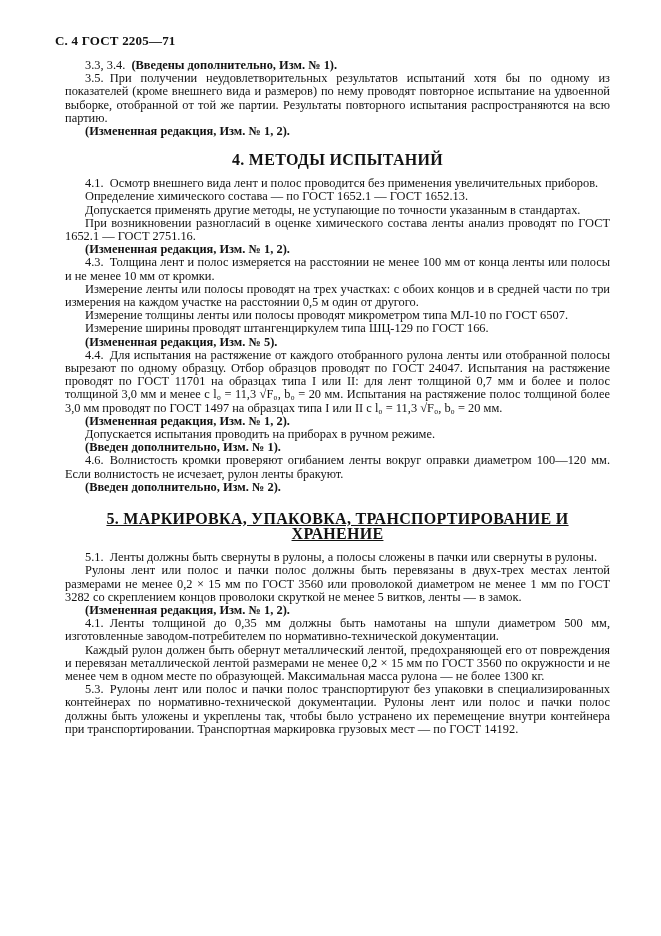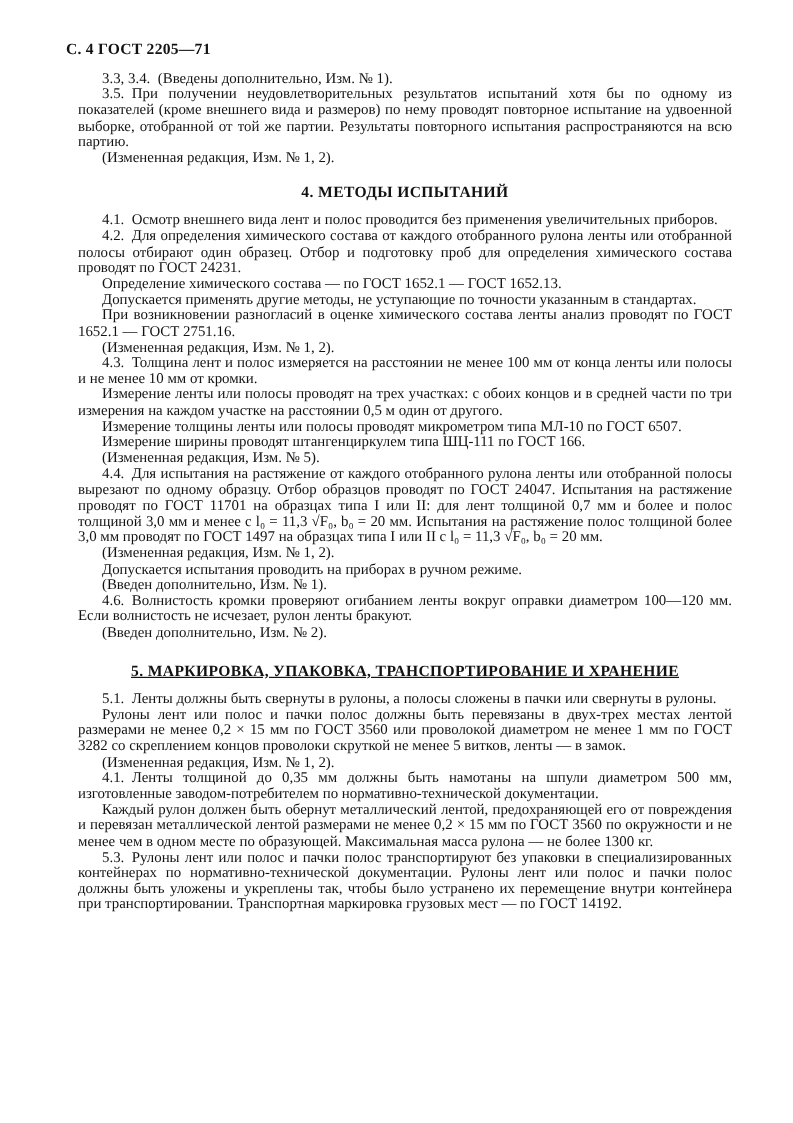--- a/index.html
+++ b/index.html
@@ -25,51 +25,50 @@
     margin-bottom: 11px;
     letter-spacing: 0.2px;
   }
   .content { width: 545px; }
   .para {
     font-size: 12.4px;
     line-height: 13.2px;
     text-align: justify;
     text-indent: 20px;
   }
-  .para .bold { font-weight: normal; }
+  .para .bold { font-weight: bold; }
   .sec-heading {
-    font-size: 13px;
+    font-size: 16px;
     font-weight: bold;
     text-align: center;
     line-height: 15px;
     letter-spacing: 0.3px;
     margin: 14px 0 10px 0;
   }
   .sec-heading.gap-lg { margin-top: 17px; text-decoration: underline; }
 </style>
 </head>
 <body>
 
 <div class="page">
   <div class="page-header">С. 4 ГОСТ 2205—71</div>
   <div class="content">
       <p class="para"><span>3.3, 3.4. </span><span class="bold">(Введены дополнительно, Изм. № 1).</span></p>
       <p class="para"><span>3.5. При получении неудовлетворительных результатов испытаний хотя бы по одному из показателей (кроме внешнего вида и размеров) по нему проводят повторное испытание на удвоенной выборке, отобранной от той же партии. Результаты повторного испытания распространяются на всю партию.</span></p>
       <p class="para"><span class="bold">(Измененная редакция, Изм. № 1, 2).</span></p>
       <h2 class="sec-heading">4.  МЕТОДЫ ИСПЫТАНИЙ</h2>
       <p class="para"><span>4.1. Осмотр внешнего вида лент и полос проводится без применения увеличительных приборов.</span></p>
-      <p class="para"><span>4.2. Для определения химического состава от каждого отобранного рулона ленты или отобранной полосы отбирают один образец. Отбор и подготовку проб для определения химического состава проводят по ГОСТ 24231.</span></p>
       <p class="para"><span>Определение химического состава — по ГОСТ 1652.1 — ГОСТ 1652.13.</span></p>
       <p class="para"><span>Допускается применять другие методы, не уступающие по точности указанным в стандартах.</span></p>
       <p class="para"><span>При возникновении разногласий в оценке химического состава ленты анализ проводят по ГОСТ 1652.1 — ГОСТ 2751.16.</span></p>
       <p class="para"><span class="bold">(Измененная редакция, Изм. № 1, 2).</span></p>
       <p class="para"><span>4.3. Толщина лент и полос измеряется на расстоянии не менее 100 мм от конца ленты или полосы и не менее 10 мм от кромки.</span></p>
       <p class="para"><span>Измерение ленты или полосы проводят на трех участках: с обоих концов и в средней части по три измерения на каждом участке на расстоянии 0,5 м один от другого.</span></p>
       <p class="para"><span>Измерение толщины ленты или полосы проводят микрометром типа МЛ-10 по ГОСТ 6507.</span></p>
-      <p class="para"><span>Измерение ширины проводят штангенциркулем типа ШЦ-111 по ГОСТ 166.</span></p>
+      <p class="para"><span>Измерение ширины проводят штангенциркулем типа ШЦ-129 по ГОСТ 166.</span></p>
       <p class="para"><span class="bold">(Измененная редакция, Изм. № 5).</span></p>
       <p class="para"><span>4.4. Для испытания на растяжение от каждого отобранного рулона ленты или отобранной полосы вырезают по одному образцу. Отбор образцов проводят по ГОСТ 24047. Испытания на растяжение проводят по ГОСТ 11701 на образцах типа I или II: для лент толщиной 0,7 мм и более и полос толщиной 3,0 мм и менее с l₀ = 11,3 √F₀, b₀ = 20 мм. Испытания на растяжение полос толщиной более 3,0 мм проводят по ГОСТ 1497 на образцах типа I или II с l₀ = 11,3 √F₀, b₀ = 20 мм.</span></p>
       <p class="para"><span class="bold">(Измененная редакция, Изм. № 1, 2).</span></p>
       <p class="para"><span>Допускается испытания проводить на приборах в ручном режиме.</span></p>
       <p class="para"><span class="bold">(Введен дополнительно, Изм. № 1).</span></p>
       <p class="para"><span>4.6. Волнистость кромки проверяют огибанием ленты вокруг оправки диаметром 100—120 мм. Если волнистость не исчезает, рулон ленты бракуют.</span></p>
       <p class="para"><span class="bold">(Введен дополнительно, Изм. № 2).</span></p>
       <h2 class="sec-heading gap-lg">5.  МАРКИРОВКА, УПАКОВКА, ТРАНСПОРТИРОВАНИЕ И ХРАНЕНИЕ</h2>
       <p class="para"><span>5.1. Ленты должны быть свернуты в рулоны, а полосы сложены в пачки или свернуты в рулоны.</span></p>
       <p class="para"><span>Рулоны лент или полос и пачки полос должны быть перевязаны в двух-трех местах лентой размерами не менее 0,2 × 15 мм по ГОСТ 3560 или проволокой диаметром не менее 1 мм по ГОСТ 3282 со скреплением концов проволоки скруткой не менее 5 витков, ленты — в замок.</span></p>

